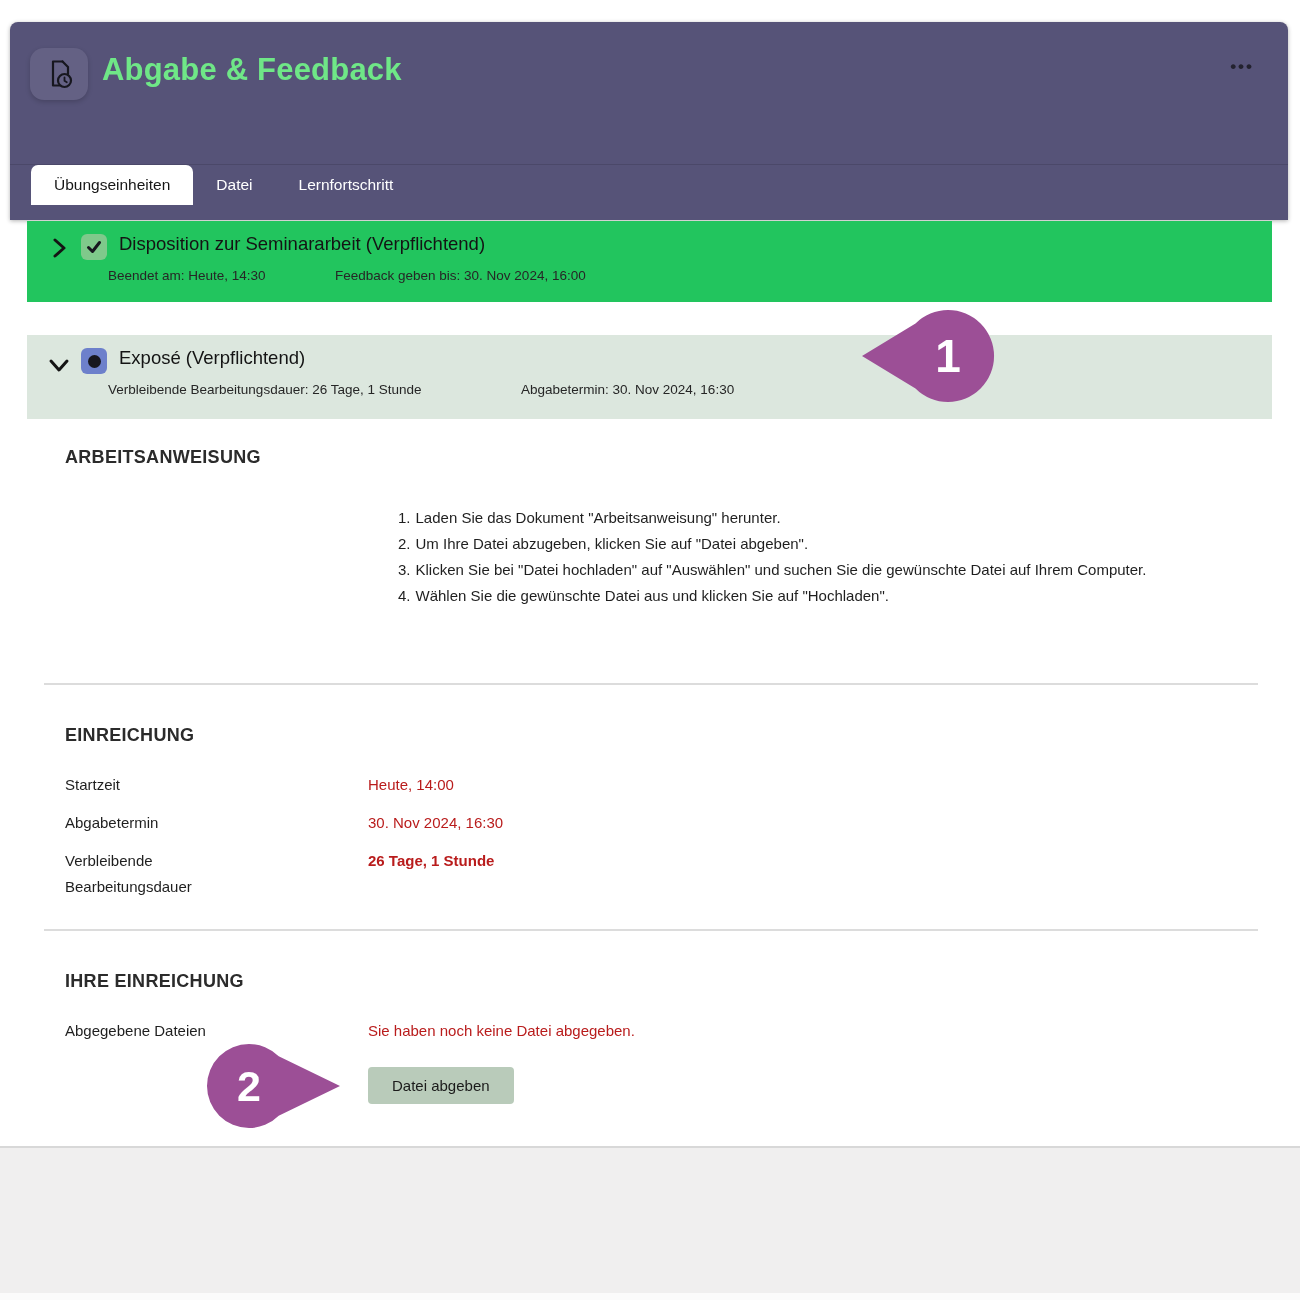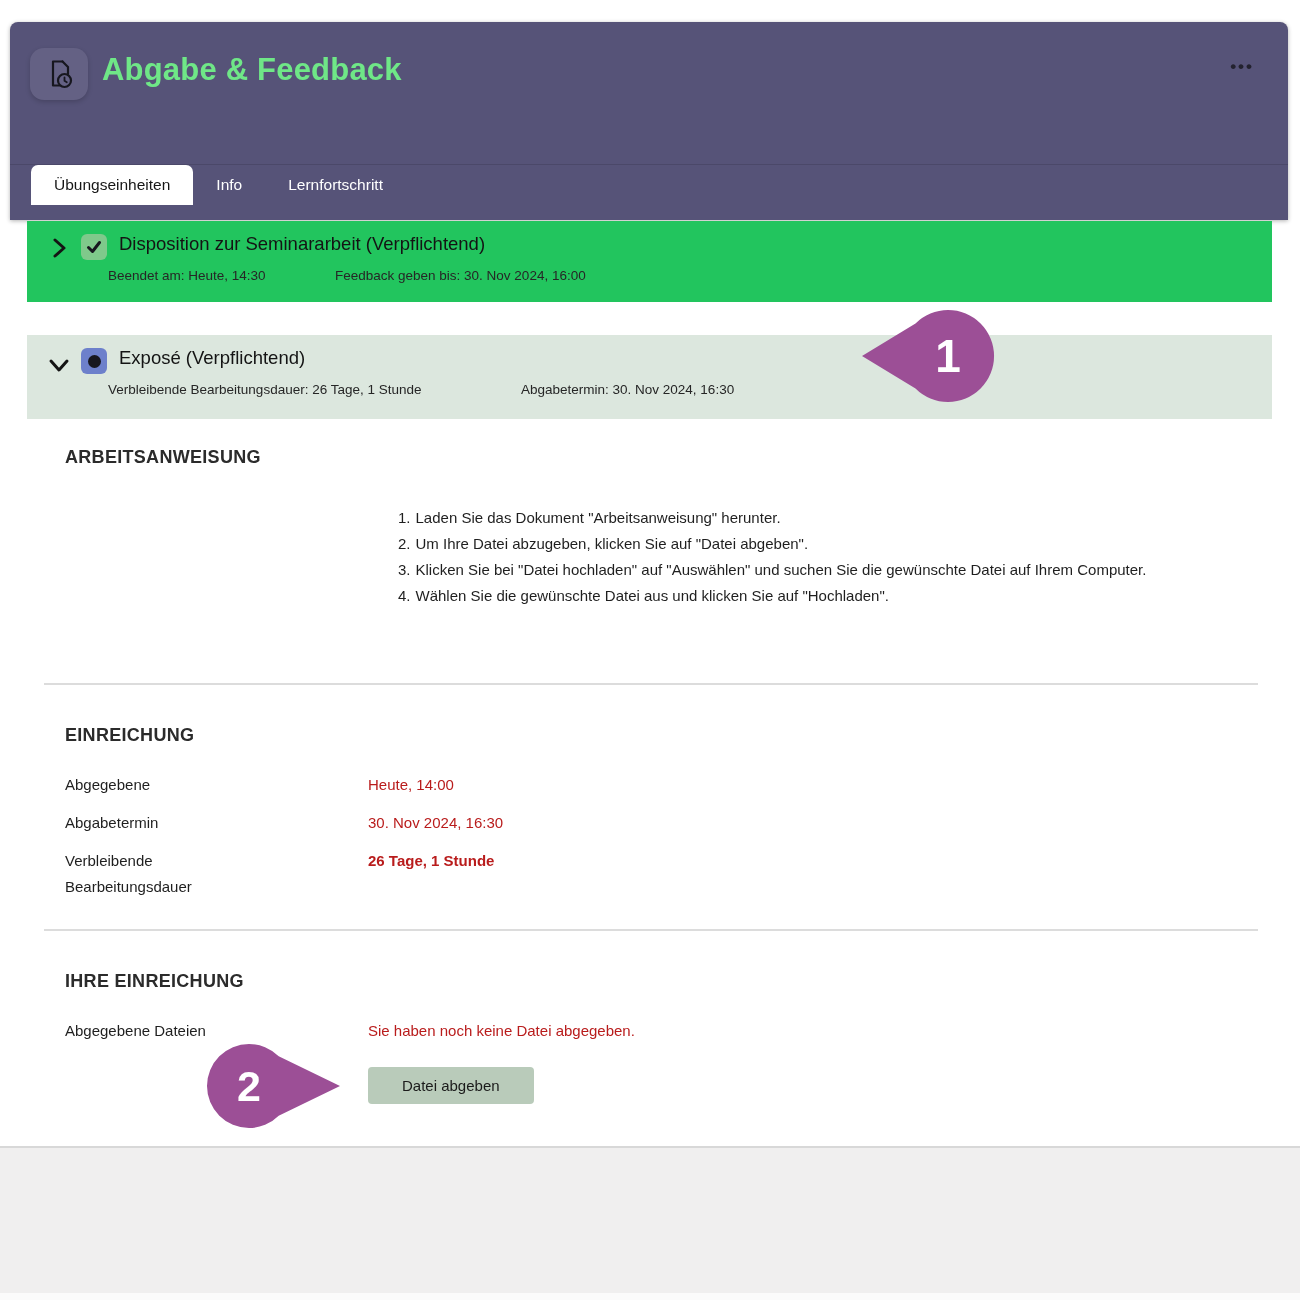--- a/index.html
+++ b/index.html
@@ -103,21 +103,21 @@
   }
   .kv-value {
     position: absolute; left: 368px;
     font-size: 15px; color: #b91c1c; line-height: 26px;
   }
   .kv-value.bold { font-weight: bold; }
   .wrap-narrow { width: 180px; }
 
   .submit-btn {
     position: absolute; left: 368px; top: 1067px;
-    height: 37px; padding: 0 34px;
+    height: 37px; padding: 0 24px;
     background: #b9cbba; color: #1b1b1b;
     border: none; border-radius: 4px;
     font-family: "Liberation Sans", sans-serif; font-size: 15px;
     cursor: pointer;
   }
 
   
   .footer-area {
     position: absolute; left: 0; top: 1146px; width: 1300px; height: 147px;
     background: #f0efef; border-top: 2px solid #d8d8d8;
@@ -145,21 +145,21 @@
         <path d="M21.5 5.5 h-9.5 v24 h11" fill="none" stroke="#17171f" stroke-width="2.2" stroke-linejoin="round" stroke-linecap="round"></path>
         <path d="M21.5 5.5 l5.5 5.5 v7" fill="none" stroke="#17171f" stroke-width="2.2" stroke-linejoin="round" stroke-linecap="round"></path>
         <circle cx="23.5" cy="24.5" r="6.5" fill="#646184" stroke="#17171f" stroke-width="2.2"></circle>
         <path d="M23.5 21.5 v3.2 l2.3 1.6" fill="none" stroke="#17171f" stroke-width="1.8" stroke-linecap="round"></path>
       </svg>
     </div>
     <div class="header-title">Abgabe &amp; Feedback</div>
     <div class="menu-dots">•••</div>
     <div class="tab-strip">
       <div class="tab active">Übungseinheiten</div>
-      <div class="tab">Info</div>
+      <div class="tab">Datei</div>
       <div class="tab">Lernfortschritt</div>
     </div>
   </div>
 
   <div class="unit-row done">
     <svg class="chev" width="22" height="22" viewBox="0 0 22 22">
       <polyline points="7,3 16,11 7,19" fill="none" stroke="#141414" stroke-width="3" stroke-linecap="round" stroke-linejoin="round"></polyline>
     </svg>
     <div class="status-box check">
       <svg width="18" height="18" viewBox="0 0 18 18">
@@ -199,21 +199,21 @@
     </div>
     <div class="step">
       <span class="step-num">4.</span>
       <span class="step-text">Wählen Sie die gewünschte Datei aus und klicken Sie auf "Hochladen".</span>
     </div>
   </div>
 
   <div class="divider div-1"></div>
 
   <div class="section-heading hd-schedule">EINREICHUNG</div>
-  <div class="kv-label" style="top:772px">Abgegebene</div>
+  <div class="kv-label" style="top:772px">Startzeit</div>
   <div class="kv-value" style="top:772px">Heute, 14:00</div>
   <div class="kv-label" style="top:810px">Abgabetermin</div>
   <div class="kv-value" style="top:810px">30. Nov 2024, 16:30</div>
   <div class="kv-label wrap-narrow" style="top:848px">Verbleibende Bearbeitungsdauer</div>
   <div class="kv-value bold" style="top:848px">26 Tage, 1 Stunde</div>
 
   <div class="divider div-2"></div>
 
   <div class="section-heading hd-submission">IHRE EINREICHUNG</div>
   <div class="kv-label" style="top:1018px">Abgegebene Dateien</div>

